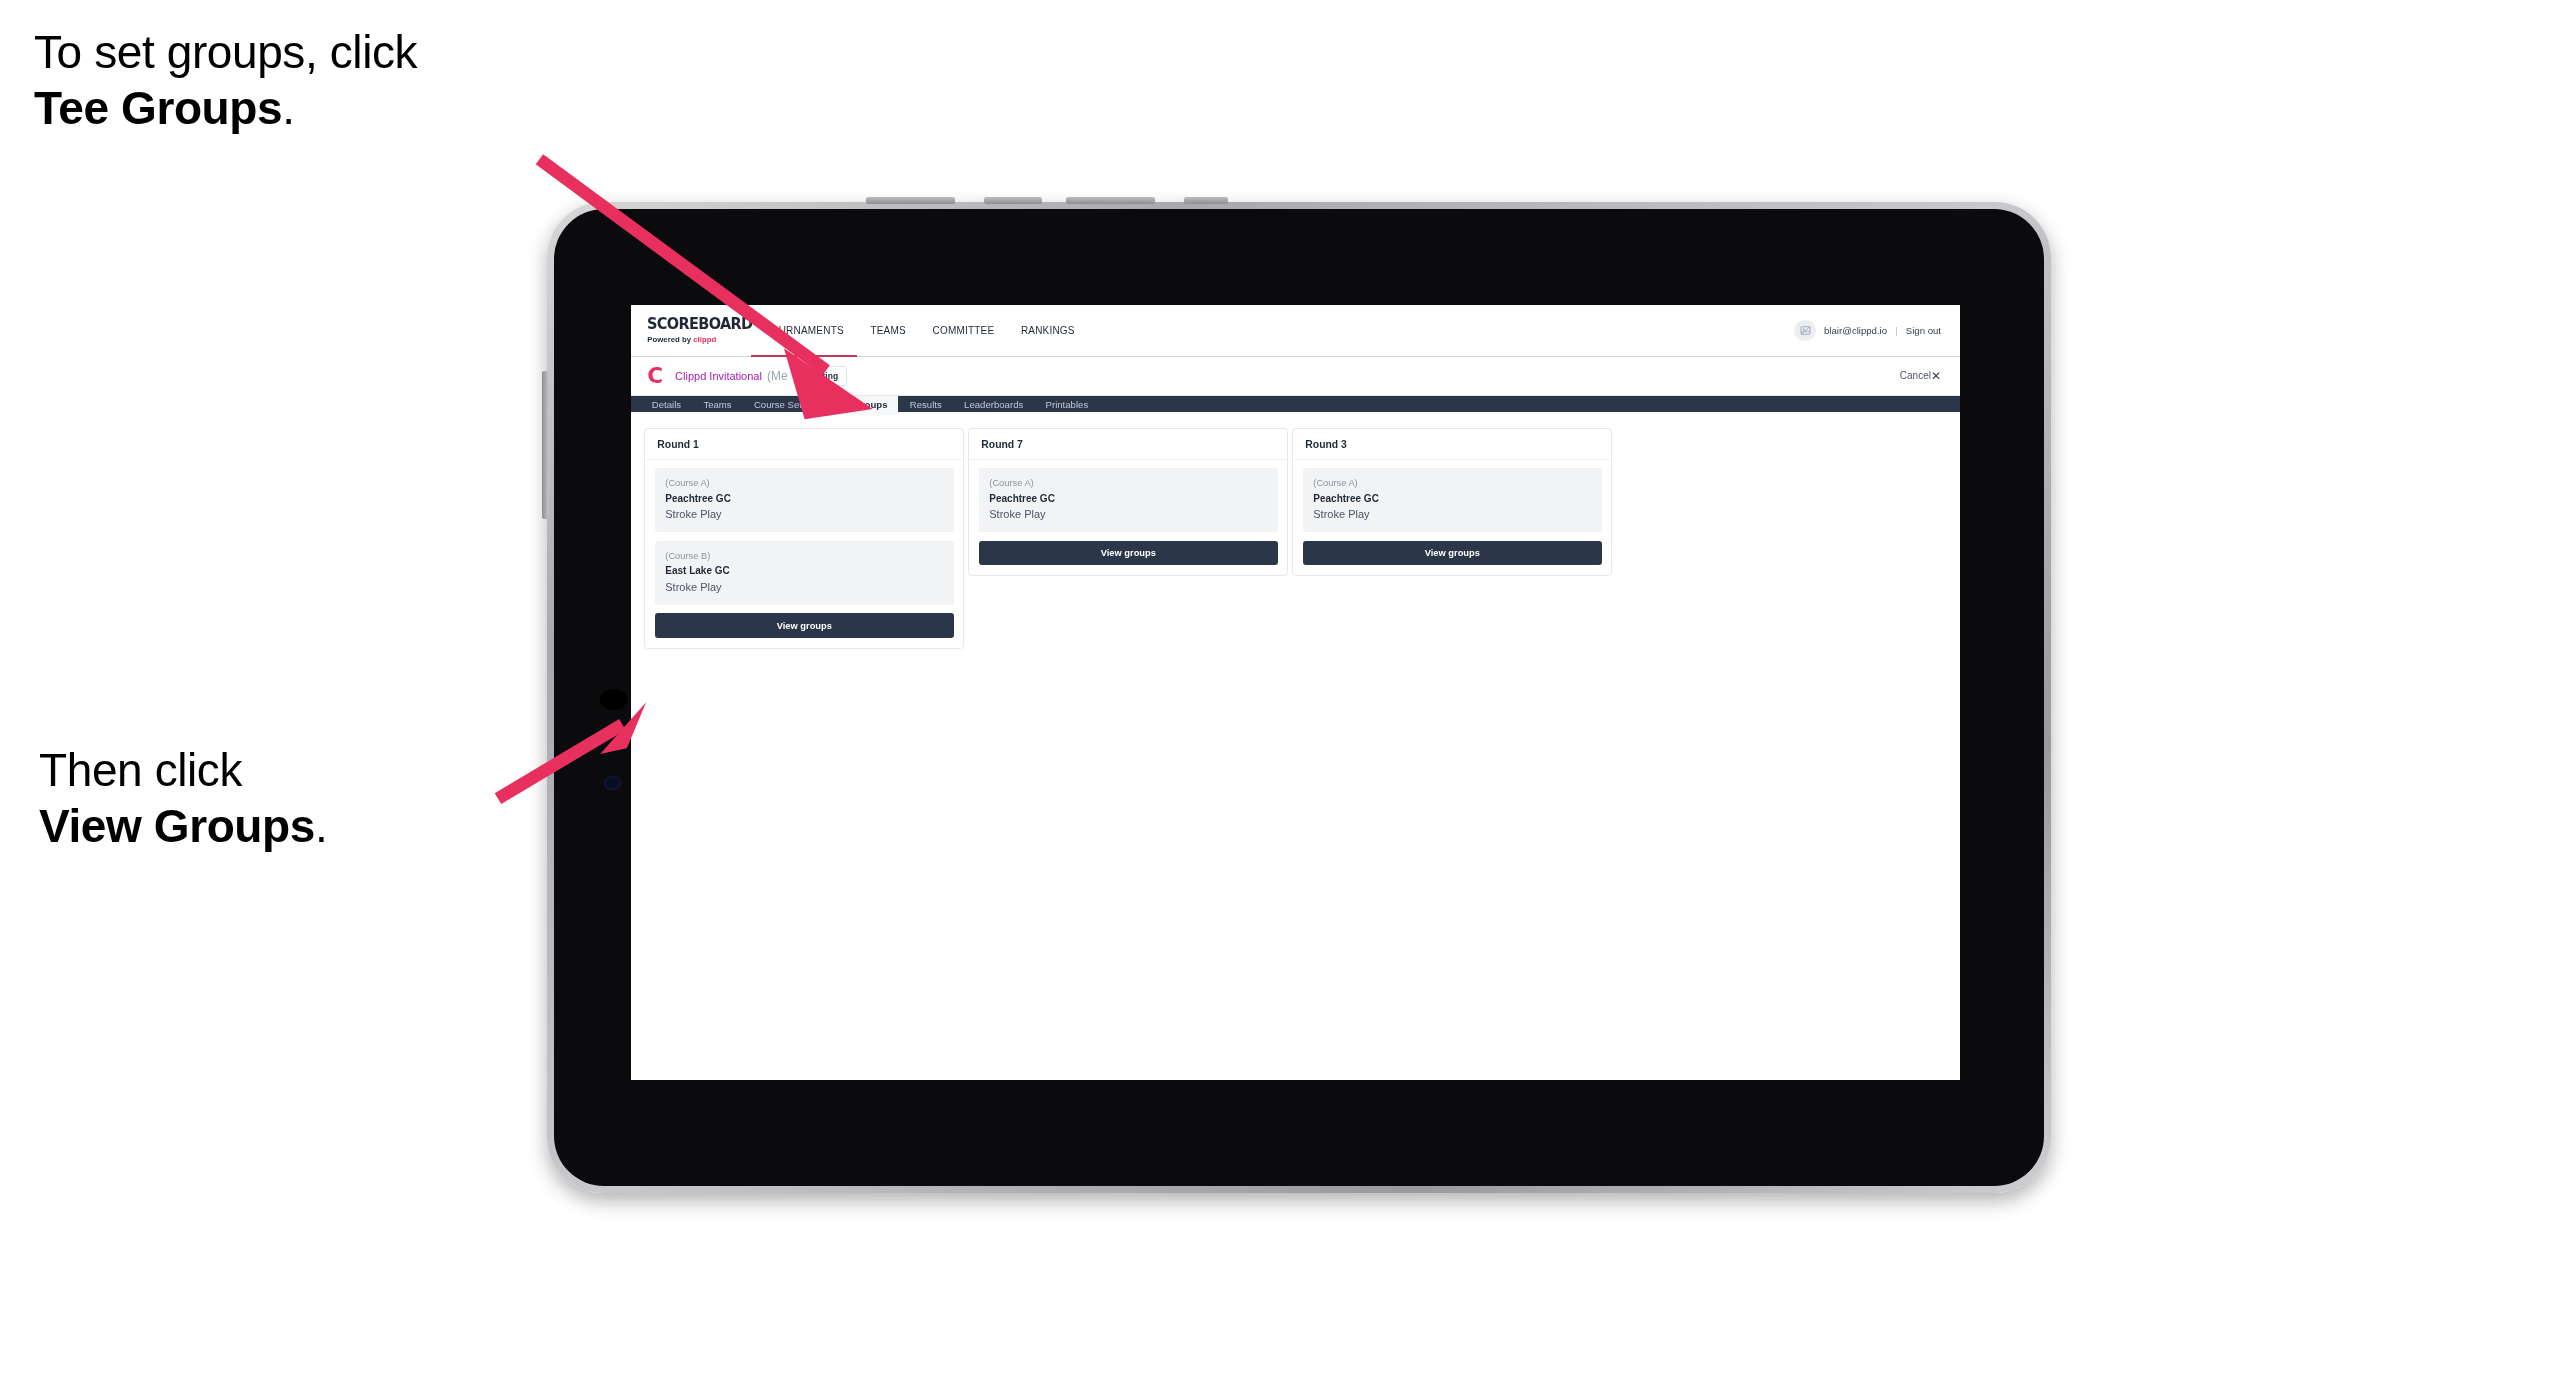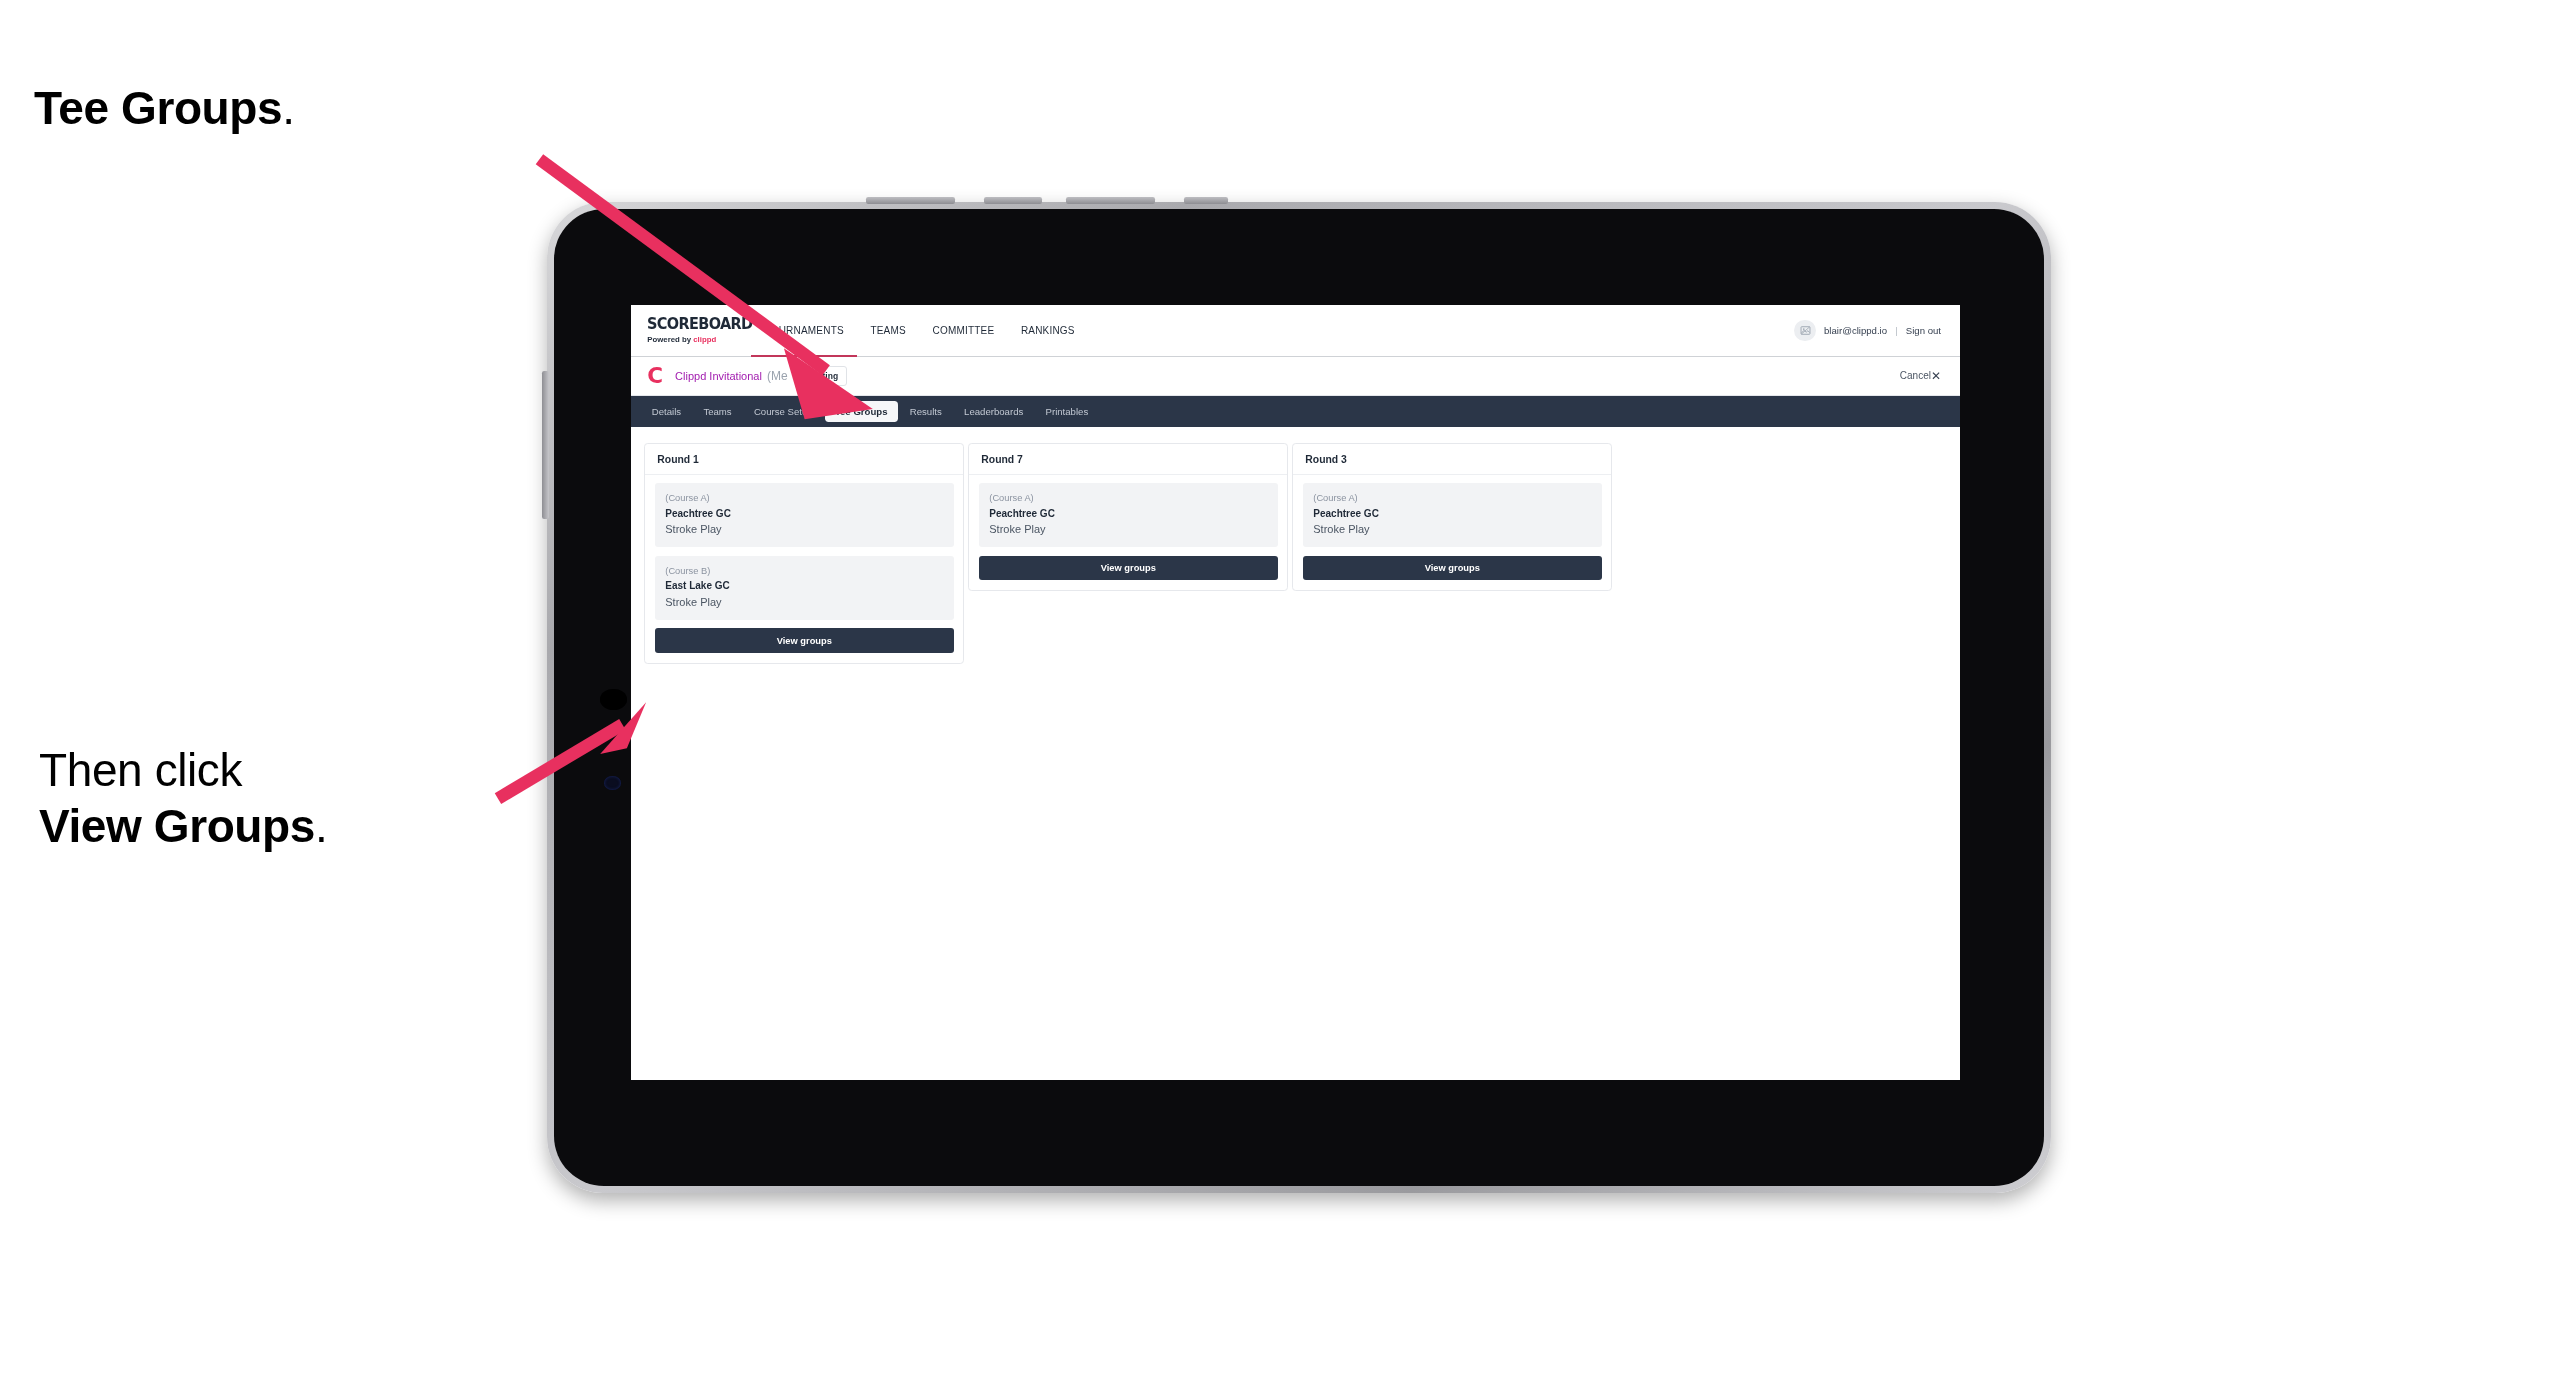--- a/index.html
+++ b/index.html
@@ -246,21 +246,21 @@
     display: flex;
     gap: 0;
     font-size: 10px;
     color: #4b5563;
     cursor: pointer;
   }
   #cancel-close-icon { font-size: 12px; color: #374151; line-height: 1; }
 
   
   #section-tabbar {
-    height: 31px;
+    height: 16px;
     background: #2b3648;
     display: flex;
     align-items: center;
     padding: 0 10.4px;
     box-sizing: border-box;
     gap: 1.5px;
   }
   .section-tab {
     font-size: 9.6px;
     color: #c2c8d2;
@@ -335,21 +335,21 @@
     font-size: 9.3px;
     font-weight: bold;
     font-family: "Liberation Sans", sans-serif;
     cursor: pointer;
     text-align: center;
   }
 </style>
 </head>
 <body>
 
-<div class="annotation" id="annotation-top"><br><span class="strong">Tee Groups</span><span>.</span></div>
+<div class="annotation" id="annotation-top"><span>To set groups, click </span><br><span class="strong">Tee Groups</span><span>.</span></div>
 
 <div class="annotation" id="annotation-bottom"><span>Then click </span><br><span class="strong">View Groups</span><span>.</span></div>
 
 <div id="tablet-device">
   <div id="top-button-1" class="top-button"></div>
   <div id="top-button-2" class="top-button"></div>
   <div id="top-button-3" class="top-button"></div>
   <div id="top-button-4" class="top-button"></div>
   <div id="side-volume-button"></div>
   <div id="tablet-bezel">

